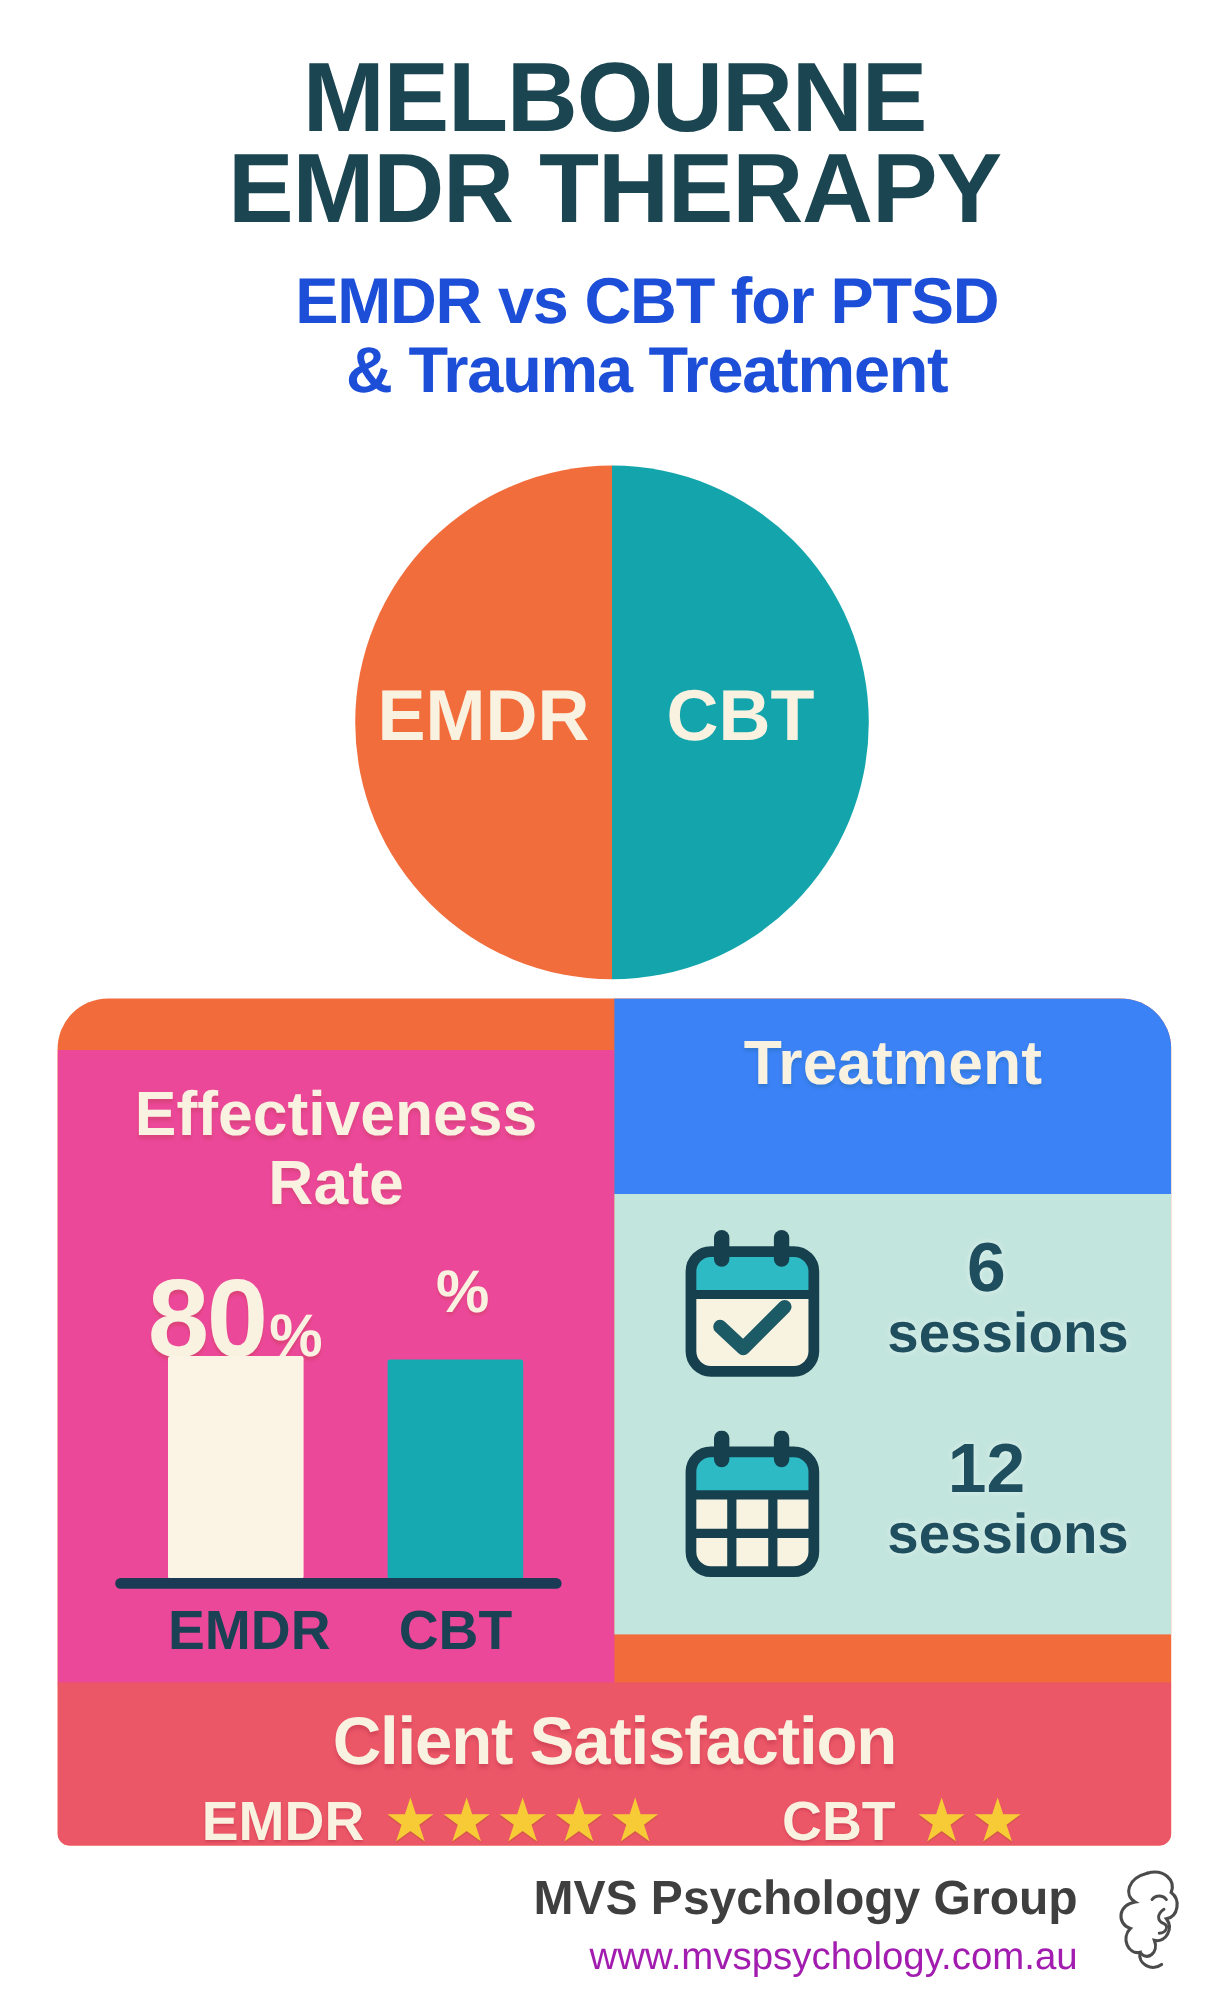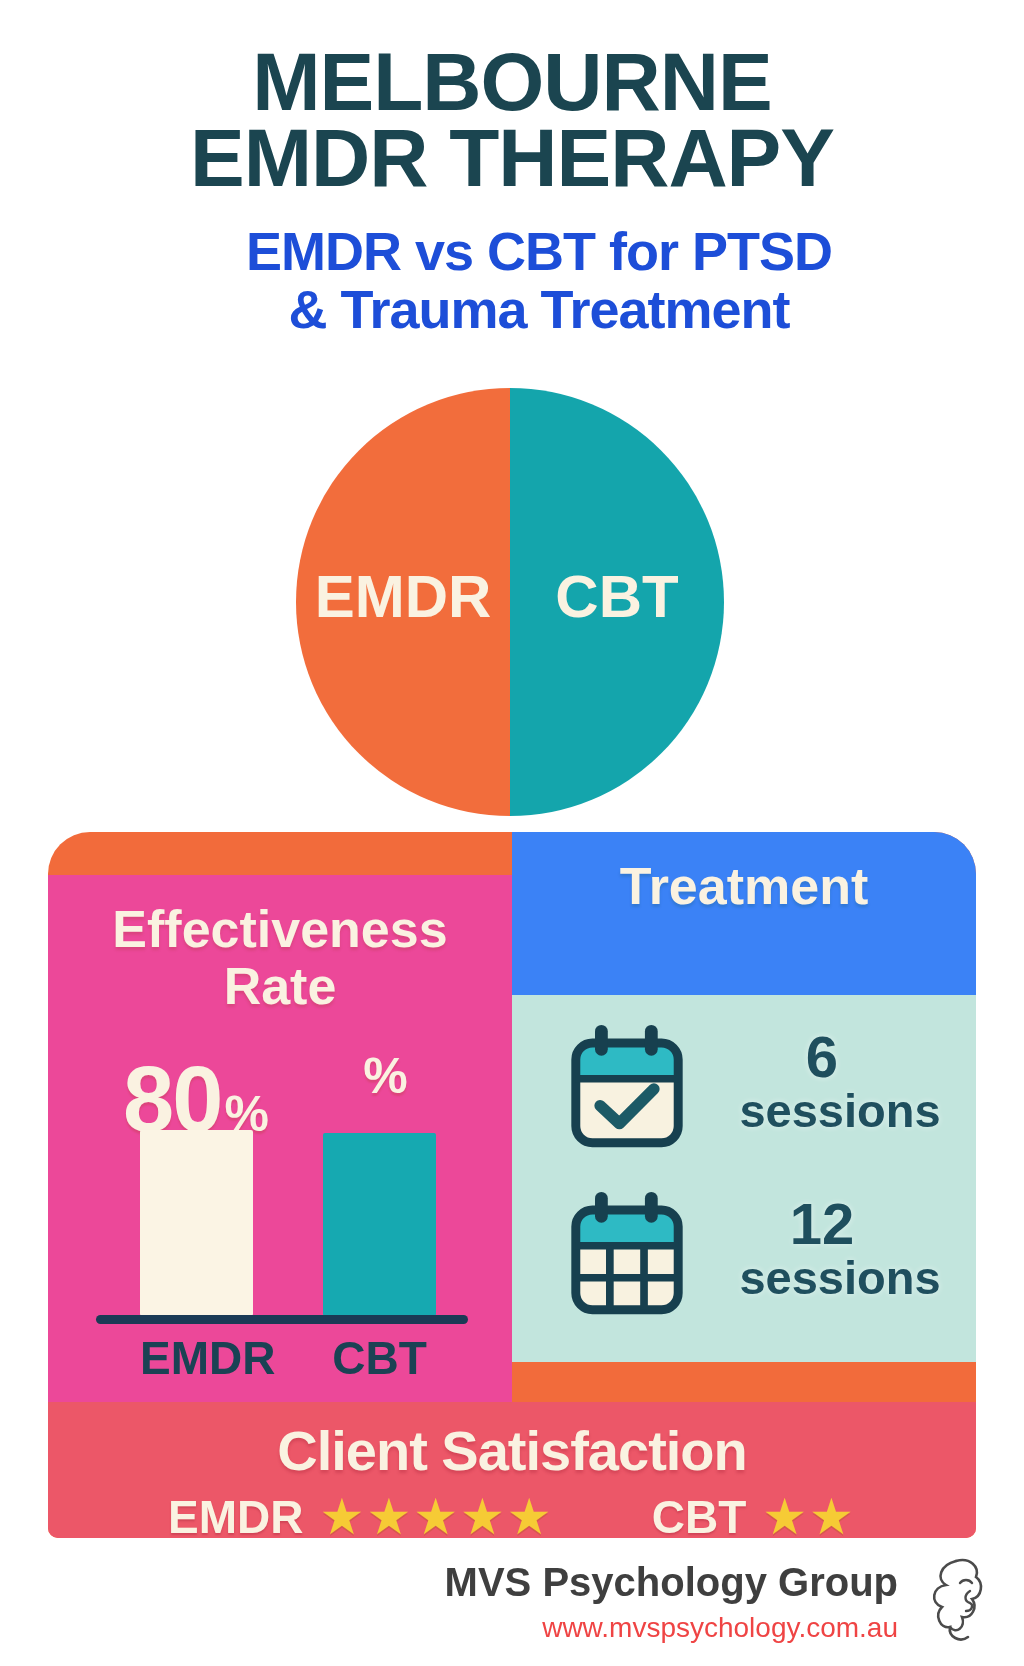--- a/index.html
+++ b/index.html
@@ -63,21 +63,21 @@
   
   .sat-title{position:absolute;top:16px;left:0;width:100%;text-align:center;font-size:56px;font-weight:800;
              color:#FAF2E1;letter-spacing:-1px;text-shadow:0 3px 3px rgba(150,25,45,0.25);}
   .ratings-row{position:absolute;top:88px;left:0;width:100%;display:flex;justify-content:center;align-items:center;gap:16px;}
   .rating-name{font-size:46px;font-weight:800;color:#FAF2E1;text-shadow:0 2px 2px rgba(150,25,45,0.3);}
   .stars{font-size:50px;color:#F6CB35;letter-spacing:2px;line-height:1;text-shadow:0 2px 0 rgba(150,90,0,0.25);}
   .rating-spacer{width:66px;}
   
   .footer-text{position:absolute;top:1560px;right:126px;text-align:right;}
   .footer-brand{font-size:40px;font-weight:700;color:#3F3F3F;}
-  .footer-url{font-size:28px;color:#ef4444;margin-top:7px;}
+  .footer-url{font-size:32px;color:#a21caf;margin-top:7px;}
   .footer-logo{position:absolute;left:926px;top:1554px;width:60px;height:92px;}
 </style>
 </head>
 <body>
 
 <div class="page">
 
   <header class="title-block">
     <div class="title-line">MELBOURNE</div>
     <div class="title-line">EMDR THERAPY</div>

